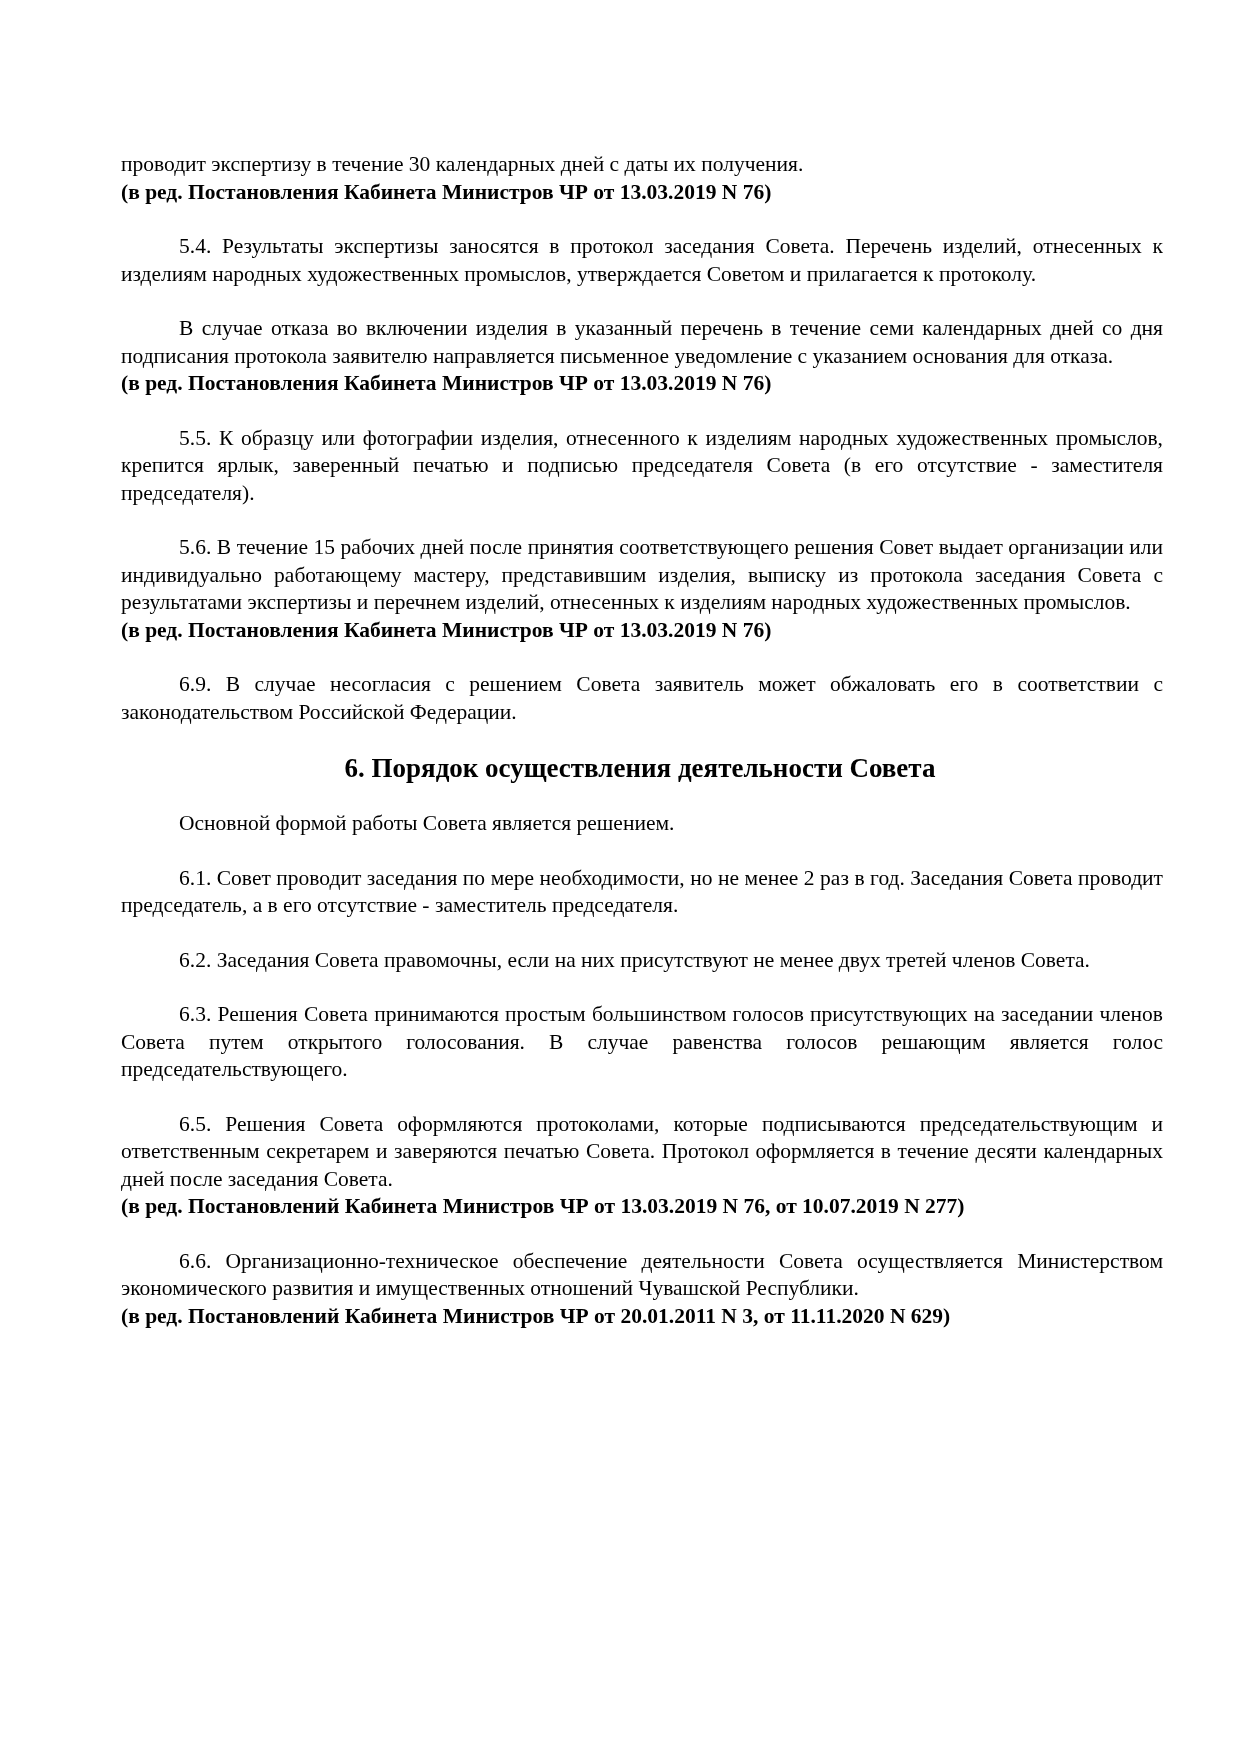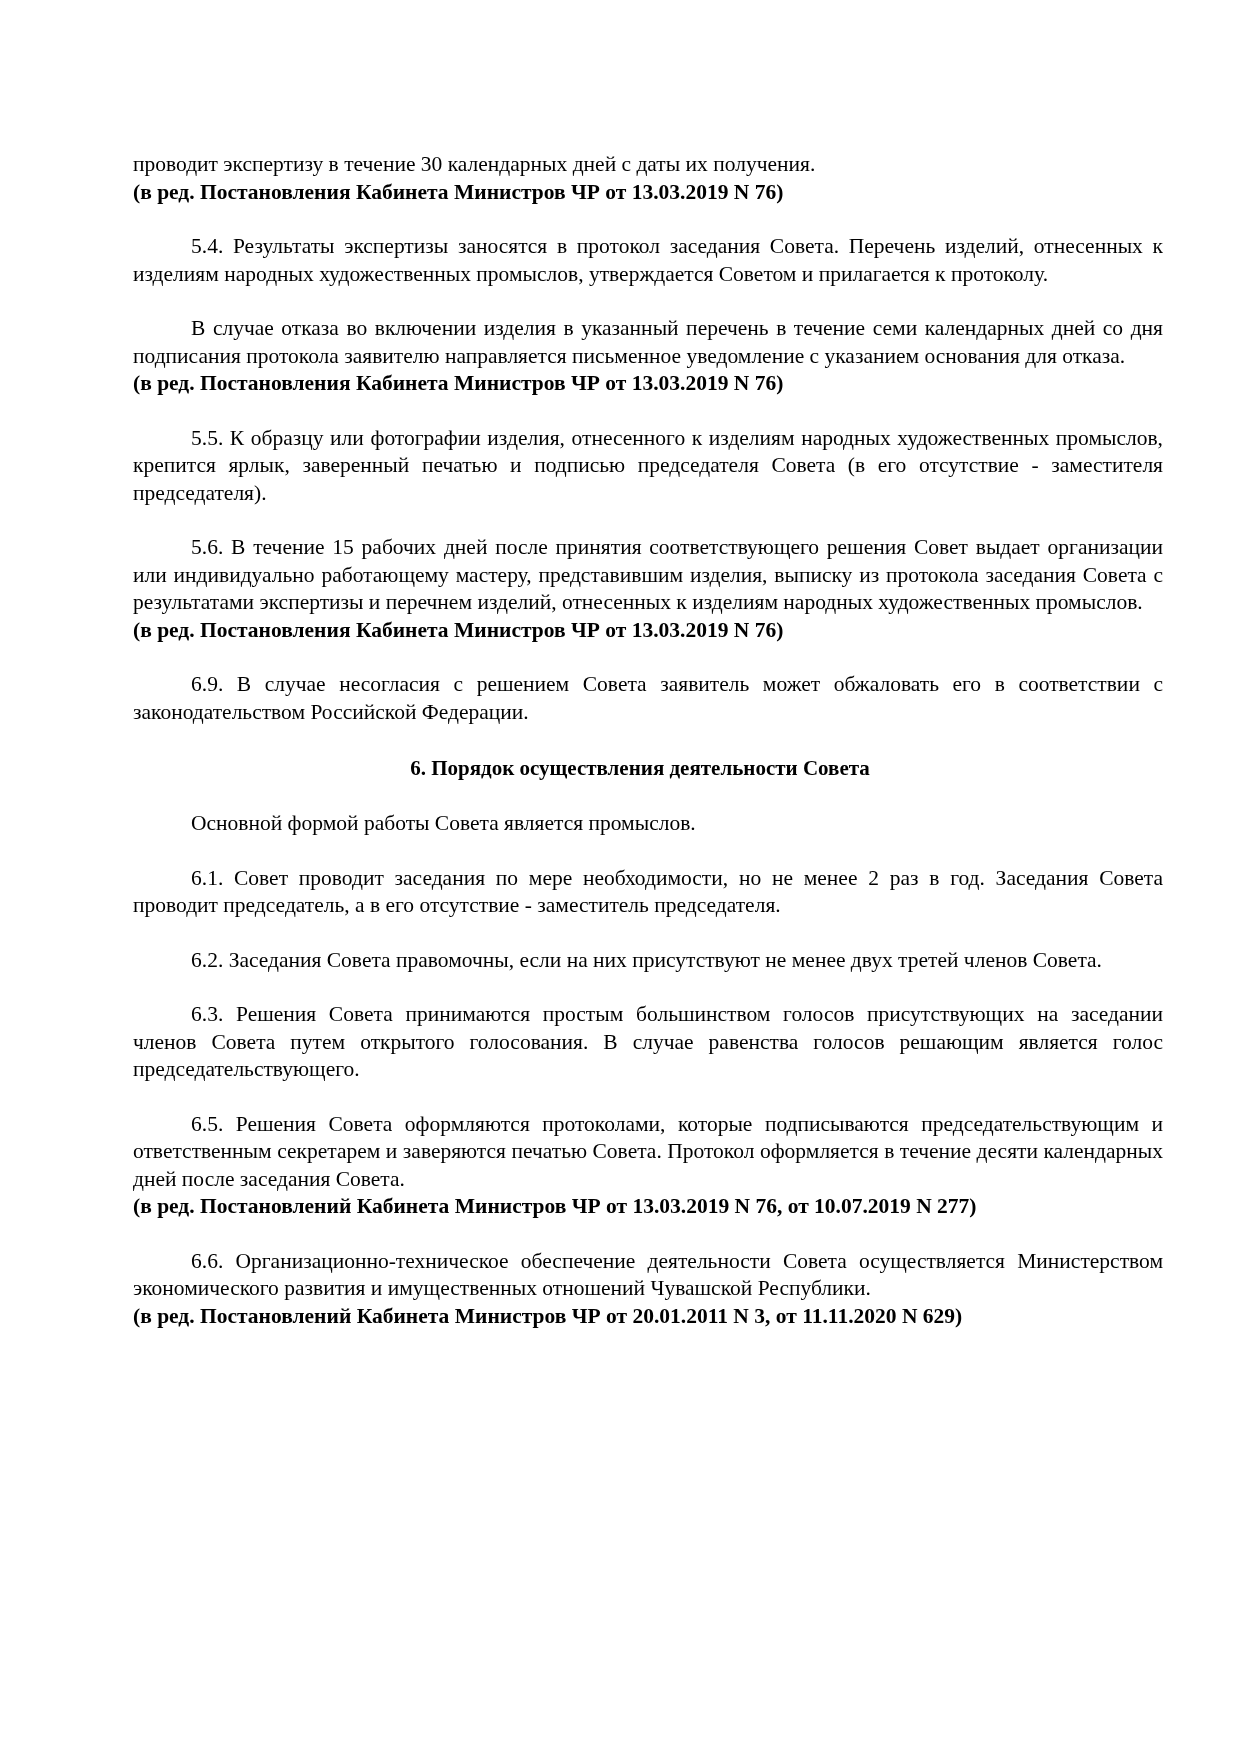--- a/index.html
+++ b/index.html
@@ -17,41 +17,41 @@
     }
     .page {
       position: absolute;
       left: 117px;
       top: 151px;
       width: 1046px;
       font-size: 21.5px;
       line-height: 27.5px;
     }
     .para {
-      margin: 0 0 27px 16px;
+      margin: 0 0 27px 4px;
       text-align: justify;
       text-indent: 58px;
     }
     .para.cont {
       text-indent: 0;
     }
     .para .line-ref {
       display: block;
       text-indent: 0;
       text-align: left;
       font-weight: bold;
     }
     .para .body-text {
       display: block;
     }
     .heading {
       margin: 6px 0 27px 0;
       text-align: center;
       font-weight: bold;
-      font-size: 21px;
+      font-size: 27px;
       line-height: 30px;
     }
   </style>
 </head>
 <body>
 
 <div class="page">
 
   <p class="para cont">
     <span class="body-text">проводит экспертизу в течение 30 календарных дней с даты их получения.</span>
@@ -76,21 +76,21 @@
     <span class="line-ref">(в ред. Постановления Кабинета Министров ЧР от 13.03.2019 N 76)</span>
   </p>
 
   <p class="para">
     <span class="body-text">6.9. В случае несогласия с решением Совета заявитель может обжаловать его в соответствии с законодательством Российской Федерации.</span>
   </p>
 
   <h2 class="heading">6. Порядок осуществления деятельности Совета</h2>
 
   <p class="para">
-    <span class="body-text">Основной формой работы Совета является промыслов.</span>
+    <span class="body-text">Основной формой работы Совета является решением.</span>
   </p>
 
   <p class="para">
     <span class="body-text">6.1. Совет проводит заседания по мере необходимости, но не менее 2 раз в год. Заседания Совета проводит председатель, а в его отсутствие - заместитель председателя.</span>
   </p>
 
   <p class="para">
     <span class="body-text">6.2. Заседания Совета правомочны, если на них присутствуют не менее двух третей членов Совета.</span>
   </p>
 

